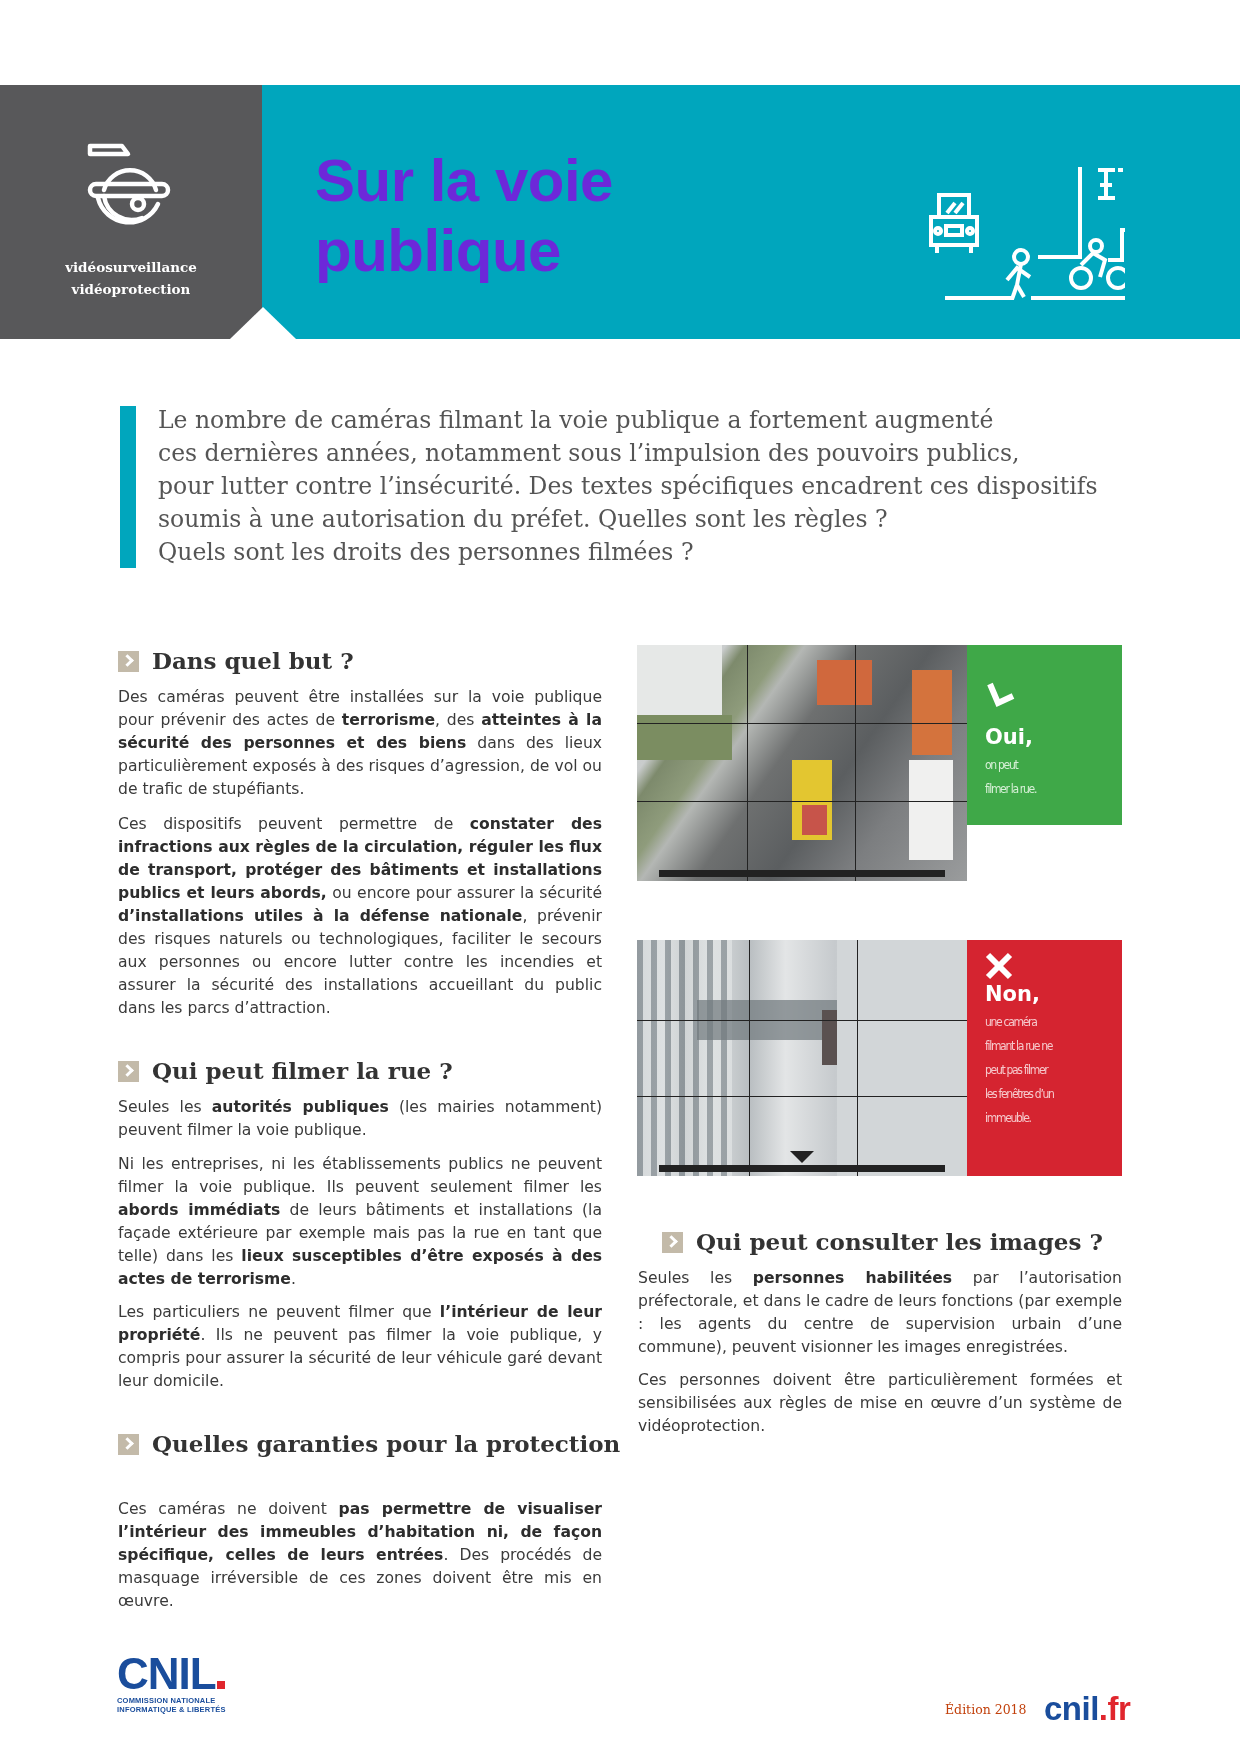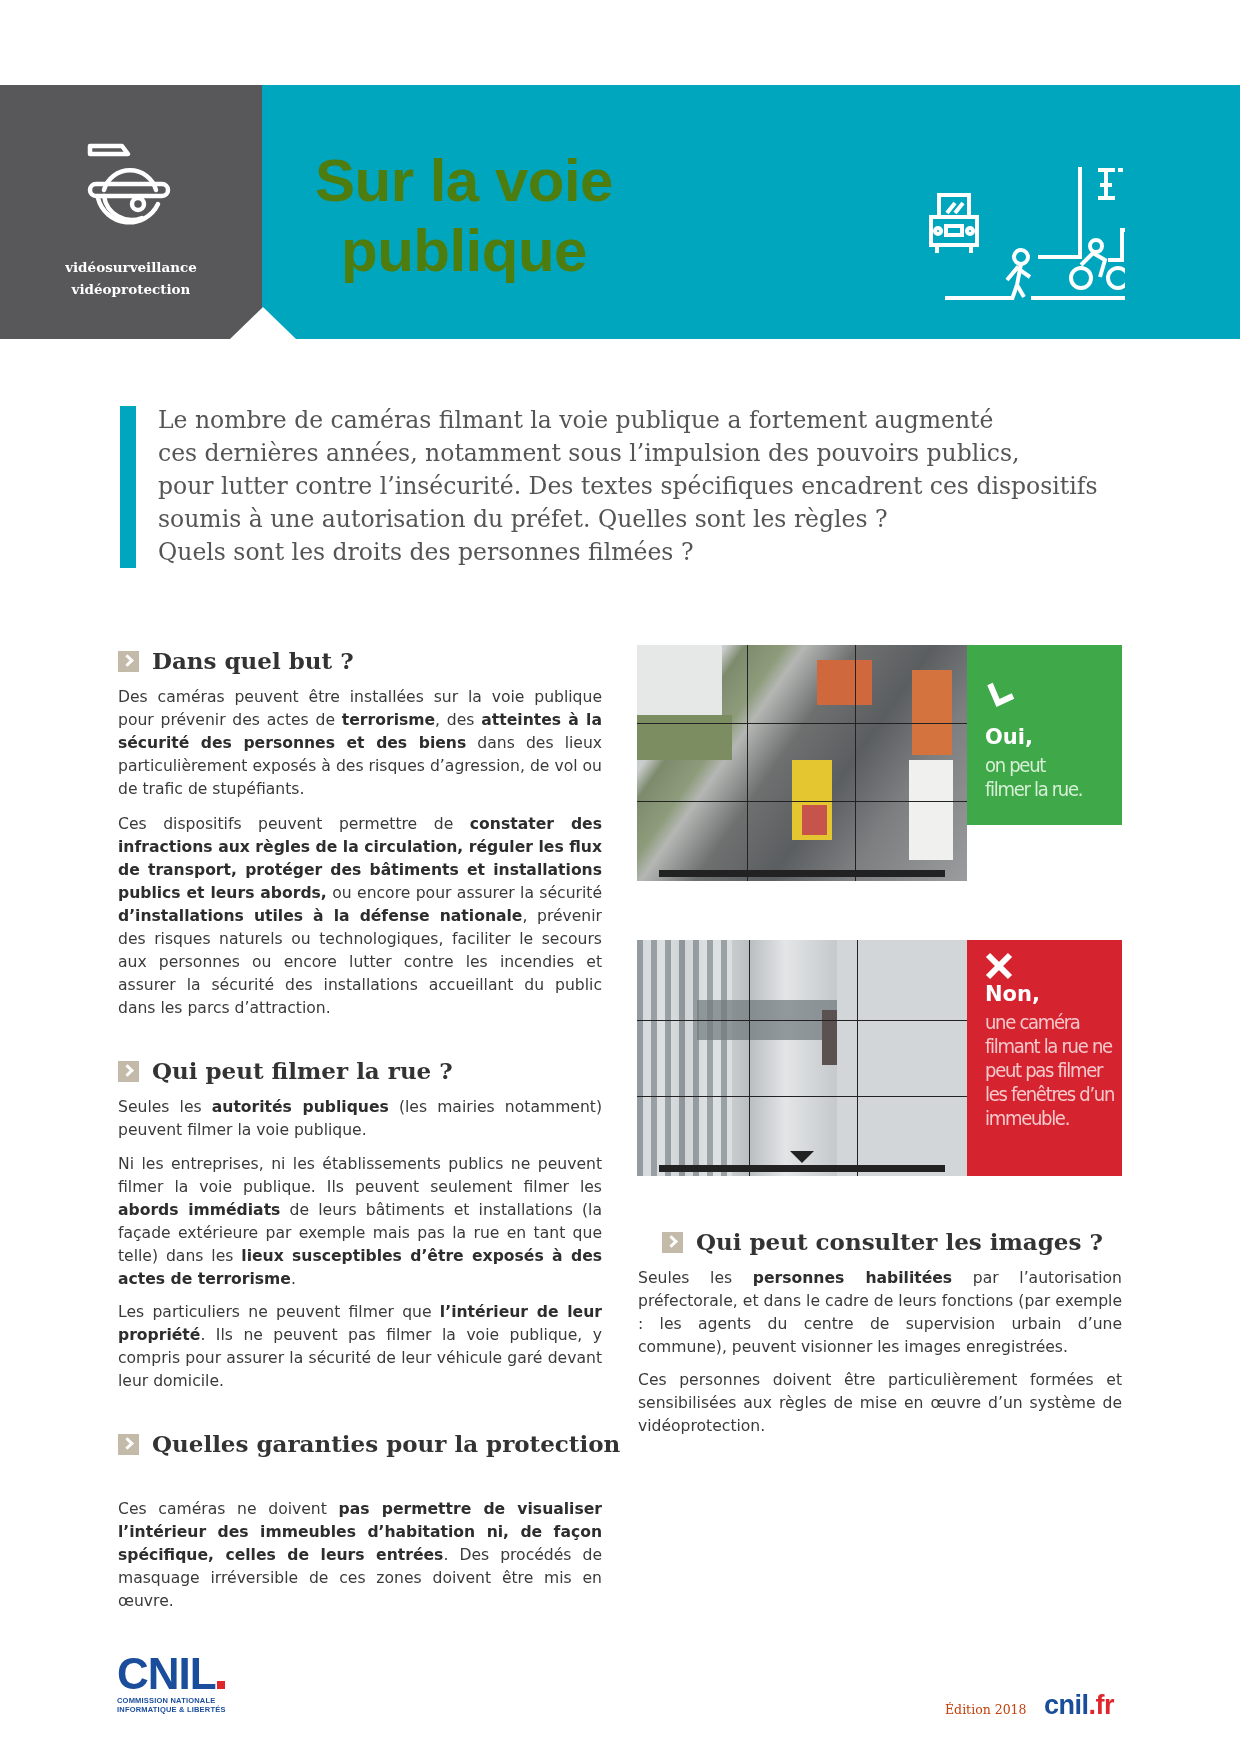--- a/index.html
+++ b/index.html
@@ -2,21 +2,21 @@
 <html><head>
 <meta charset="utf-8">
 <style>
   html, body { margin: 0; padding: 0; }
   body { width: 1240px; height: 1754px; position: relative; background: #ffffff; overflow: hidden; font-family: "Liberation Sans", sans-serif; color: #3a3a3a; }
   .header-gray { position: absolute; left: 0; top: 85px; width: 262px; height: 254px; background: #58585a; }
   .header-teal { position: absolute; left: 262px; top: 85px; width: 978px; height: 254px; background: #00a6bd; }
   .notch { position: absolute; left: 230px; top: 307px; width: 0; height: 0; border-left: 33px solid transparent; border-right: 33px solid transparent; border-bottom: 32px solid #ffffff; }
   .cam-icon { position: absolute; left: 86px; top: 142px; width: 90px; height: 90px; }
   .side-label { position: absolute; left: 0; top: 256px; width: 262px; text-align: center; color: #ffffff; font-family: "DejaVu Serif", serif; font-weight: bold; font-size: 13.5px; line-height: 22px; }
-  .title { position: absolute; left: 315px; top: 146px; color: #4d7c0f; font-family: "Liberation Sans", sans-serif; font-weight: bold; font-size: 60px; line-height: 70px; letter-spacing: -0.5px; text-align: center; }
+  .title { position: absolute; left: 315px; top: 146px; color: #6d28d9; font-family: "Liberation Sans", sans-serif; font-weight: bold; font-size: 60px; line-height: 70px; letter-spacing: -0.5px; }
   .street-icon { position: absolute; left: 925px; top: 165px; width: 200px; height: 135px; }
 
   .intro-bar { position: absolute; left: 120px; top: 406px; width: 16px; height: 162px; background: #00a6bd; }
   .intro { position: absolute; left: 158px; top: 404px; width: 960px; font-family: "DejaVu Serif", serif; font-size: 23.5px; line-height: 33px; color: #555555; font-weight: normal; }
 
   .section-h { position: absolute; font-family: "DejaVu Serif", serif; font-weight: bold; font-size: 23px; line-height: 28px; color: #333333; }
   .section-h .chev { position: absolute; left: 0; top: 4px; width: 21px; height: 21px; background: #c3baa9; }
   .section-h .chev::after { content: ""; position: absolute; left: 5px; top: 5px; width: 6px; height: 6px; border-right: 3px solid #ffffff; border-top: 3px solid #ffffff; transform: rotate(45deg); }
   .section-h .htxt { display: block; padding-left: 34px; }
 
@@ -30,30 +30,30 @@
       linear-gradient(90deg, #a9b0b5 0%, #d7dadc 8%, #8f979c 14%, #dcdfe0 22%, #b9bec1 34%, #e3e5e6 45%, #c6cacd 60%, #d4d7d9 78%, #b7bcbf 100%); }
   .photo .block { position: absolute; }
   .grid-v, .grid-h { position: absolute; background: #222; }
   .scale-bar { position: absolute; left: 22px; right: 22px; bottom: 4px; height: 7px; background: #222; }
   .marker { position: absolute; width: 0; height: 0; border-left: 12px solid transparent; border-right: 12px solid transparent; border-top: 12px solid #222; }
 
   .verdict { position: absolute; color: #ffffff; }
   .verdict-yes { left: 967px; top: 645px; width: 155px; height: 180px; background: #3fa848; }
   .verdict-no { left: 967px; top: 940px; width: 155px; height: 236px; background: #d52430; }
   .verdict .big { position: absolute; left: 18px; font-family: "DejaVu Sans", sans-serif; font-weight: bold; font-size: 21px; }
-  .verdict .small { position: absolute; left: 18px; width: 130px; font-family: "DejaVu Sans Condensed", "DejaVu Sans", sans-serif; font-size: 20px; line-height: 24px; letter-spacing: -1.3px; font-stretch: condensed; }
+  .verdict .small { position: absolute; left: 18px; width: 130px; font-family: "DejaVu Sans Condensed", "DejaVu Sans", sans-serif; font-size: 12px; line-height: 24px; letter-spacing: -1.3px; font-stretch: condensed; }
   .verdict-yes .small { color: #d7f0d7; }
   .verdict-no .small { color: #f6c9cc; }
 
   .cnil-logo { position: absolute; left: 117px; top: 1652px; width: 130px; height: 70px; }
   .cnil-logo .word { font-family: "Liberation Sans", sans-serif; font-weight: bold; font-size: 44px; line-height: 44px; color: #1a4d9c; letter-spacing: -1px; }
   .cnil-logo .dot { display: inline-block; width: 8px; height: 8px; background: #e0262d; margin-left: 1px; }
   .cnil-logo .sub { font-family: "Liberation Sans", sans-serif; font-weight: bold; font-size: 7.5px; line-height: 9px; color: #1a4d9c; letter-spacing: 0.2px; }
   .edition { position: absolute; left: 945px; top: 1702px; font-family: "DejaVu Serif", serif; font-size: 12.5px; color: #c2410c; }
-  .site { position: absolute; left: 1044px; top: 1690px; font-family: "Liberation Sans", sans-serif; font-weight: bold; font-size: 27px; color: #1a4d9c; letter-spacing: -0.5px; text-align: center; }
+  .site { position: absolute; left: 1044px; top: 1690px; font-family: "Liberation Sans", sans-serif; font-weight: bold; font-size: 33px; color: #1a4d9c; letter-spacing: -0.5px; text-align: center; }
   .site .red { color: #e0262d; }
 </style>
 </head>
 <body>
 
 <div class="header-gray"></div>
 <div class="header-teal"></div>
 <div class="notch"></div>
 
 <svg class="cam-icon" viewBox="0 0 90 90" fill="none" stroke="#ffffff" stroke-width="4.5" stroke-linecap="round" stroke-linejoin="round">

